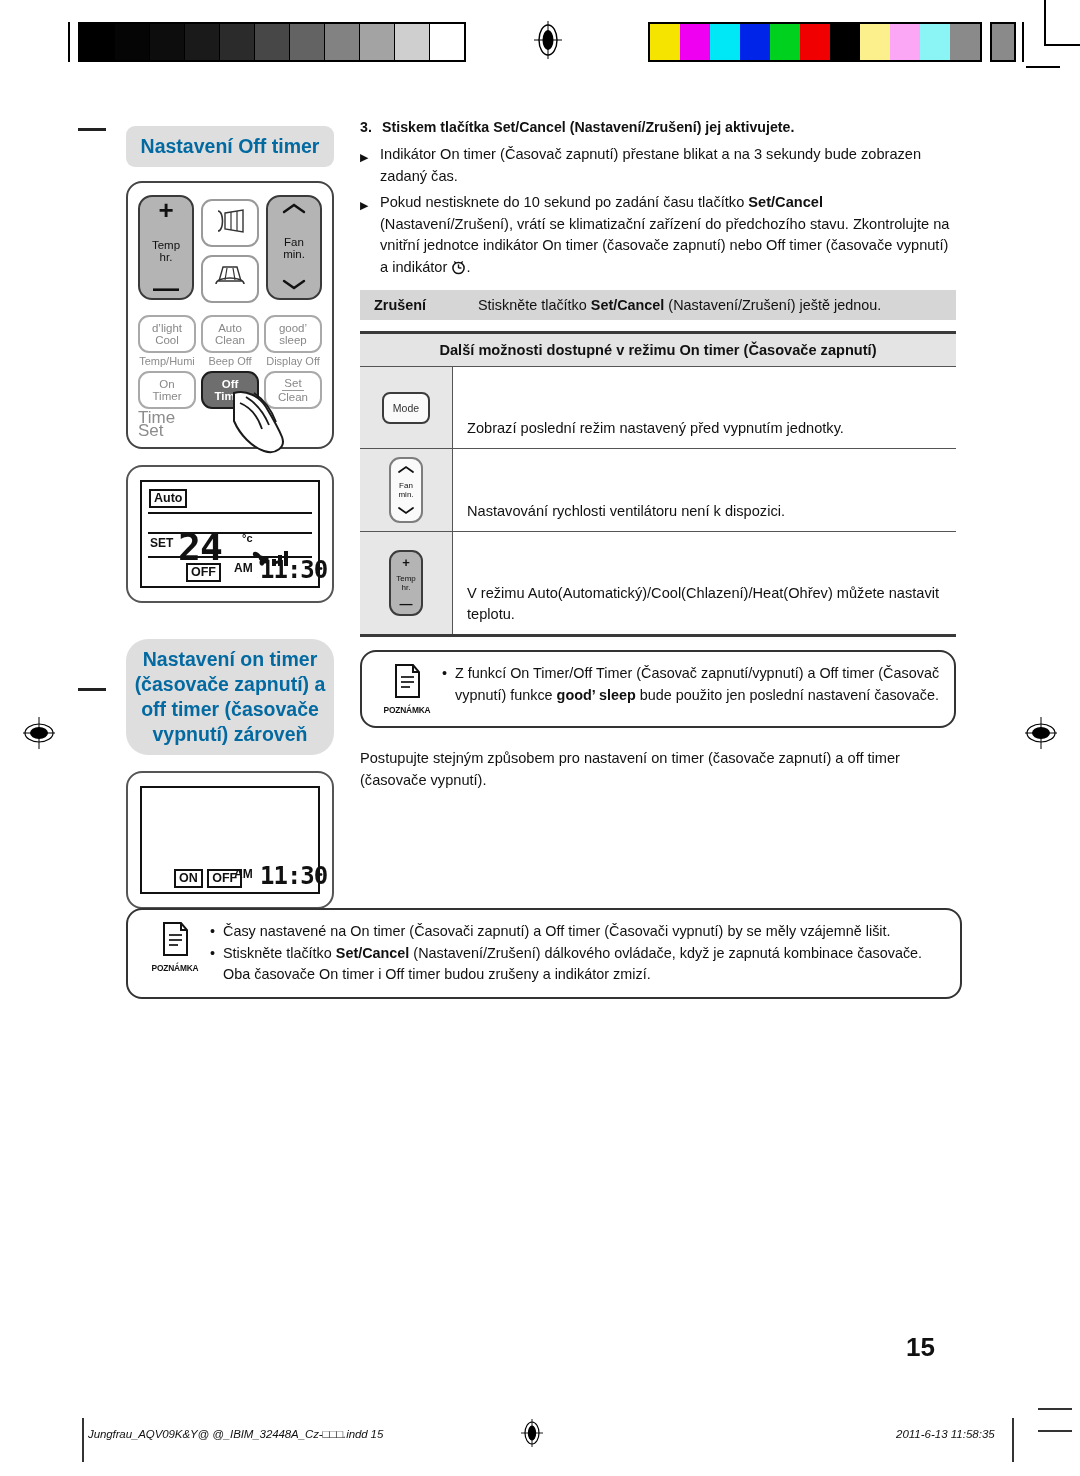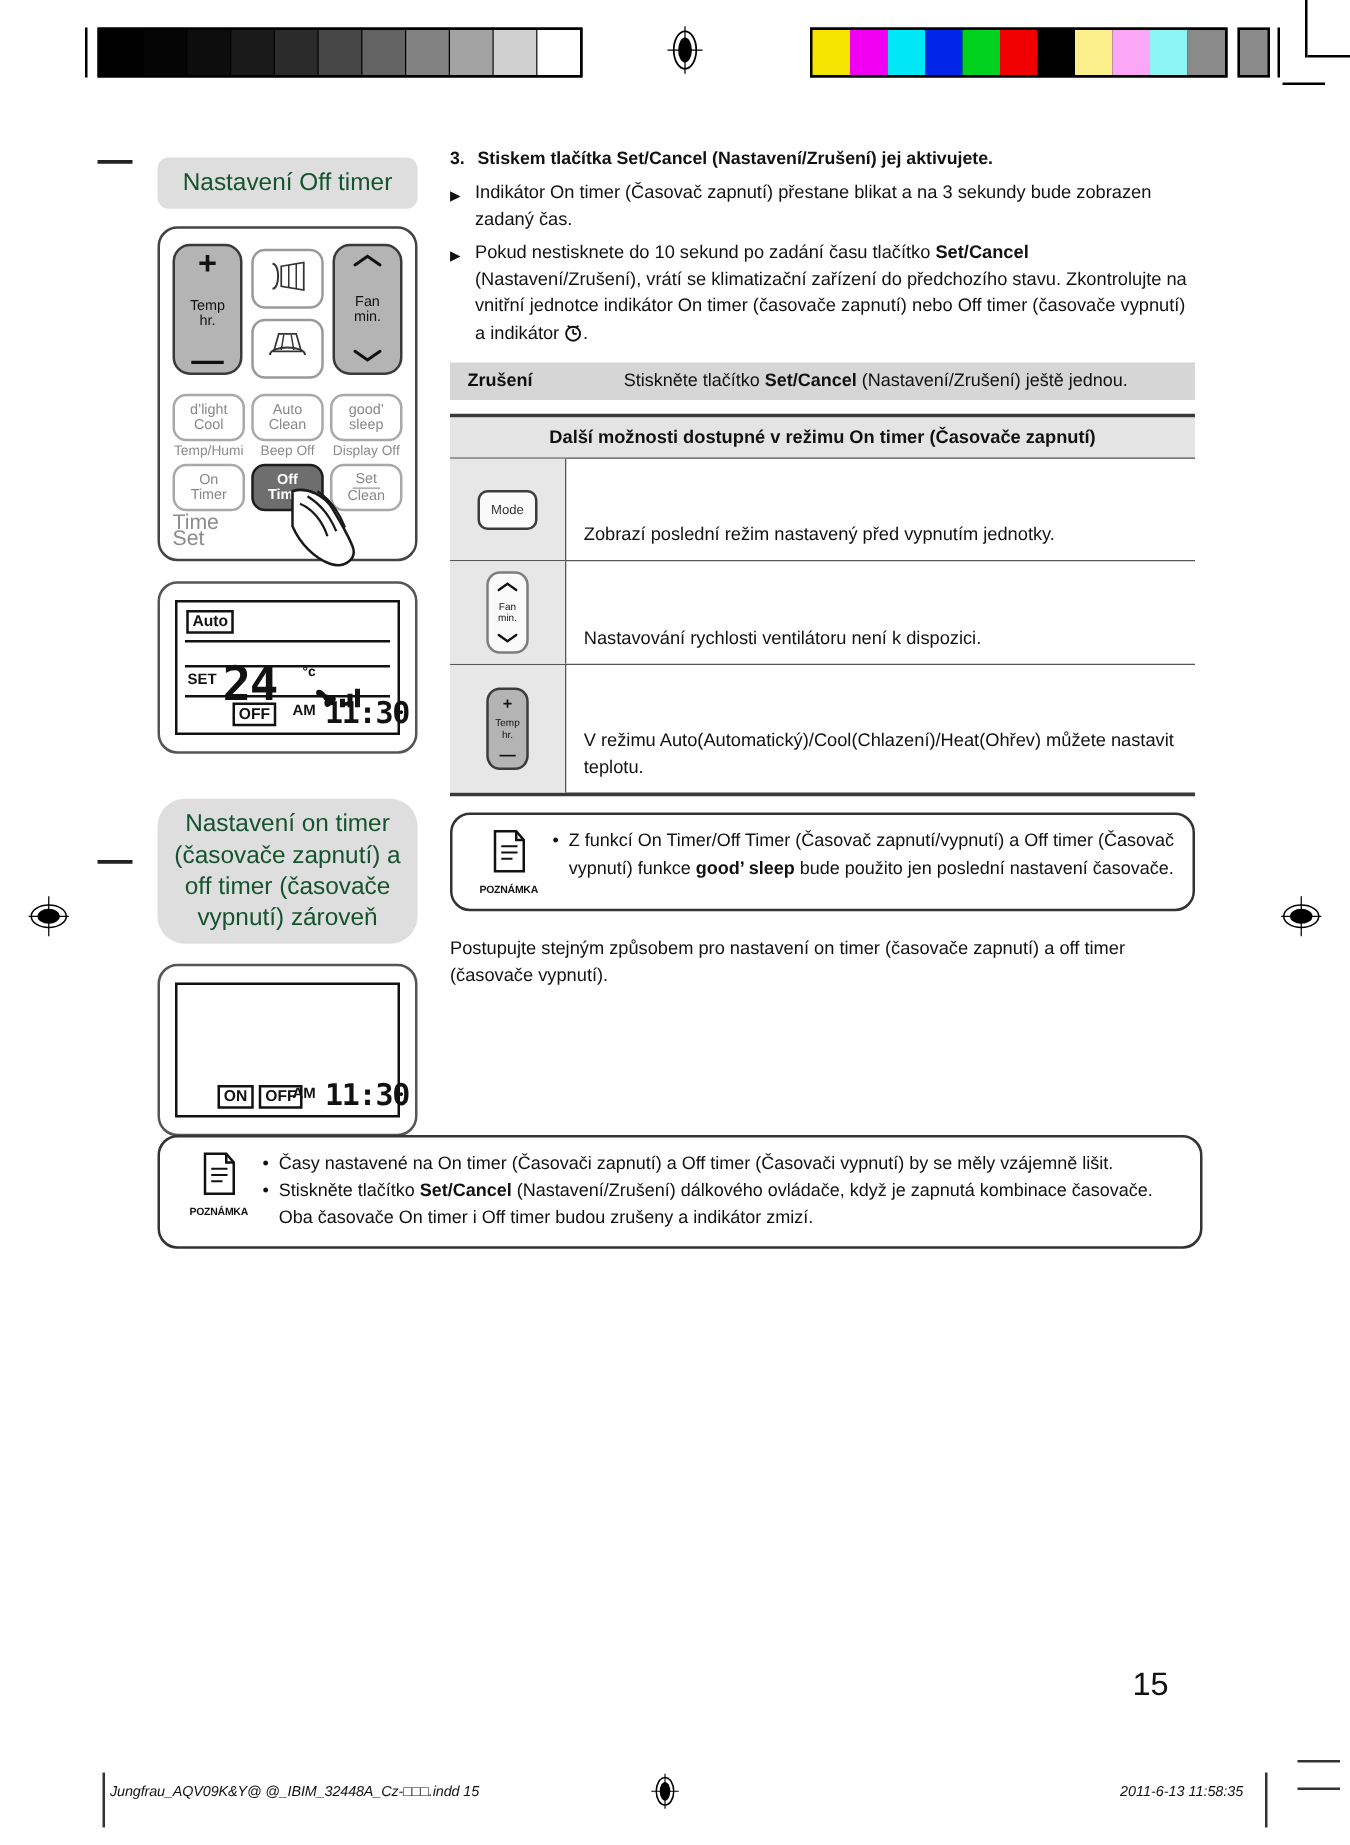--- a/index.html
+++ b/index.html
@@ -20,21 +20,21 @@
   
   .crop{position:absolute;background:#222;}
   .regmark{position:absolute;width:34px;height:34px;}
 
   
   #page{position:absolute;left:0;top:0;width:1080px;height:1476px;}
 
   .left-col{position:absolute;left:126px;top:126px;width:208px;}
 
   .section-title{background:#dedede;border-radius:9px;text-align:center;
-      font-weight:normal;font-size:19.5px;line-height:25px;padding:8px 6px;color:#14532d;}
+      font-weight:bold;font-size:19.5px;line-height:25px;padding:8px 6px;color:#0369a1;}
 
   .remote{margin-top:14px;border:2.5px solid #444;border-radius:16px;background:#fff;
       padding:12px 10px 10px 10px;}
   .remote-row1{display:flex;justify-content:space-between;align-items:flex-start;}
   .bigbtn{width:56px;height:105px;border:2.5px solid #3a3a3a;border-radius:14px;
       background:#b4b4b4;display:flex;flex-direction:column;align-items:center;
       justify-content:space-between;padding:5px 0;box-sizing:border-box;}
   .bigbtn .plus{font-size:26px;line-height:16px;font-weight:bold;color:#111;}
   .bigbtn .lbl{font-size:11.5px;line-height:12px;text-align:center;color:#111;}
   .bigbtn .minus{font-size:26px;line-height:10px;font-weight:bold;color:#111;}
@@ -68,21 +68,21 @@
   .right-col{position:absolute;left:360px;top:118px;width:596px;}
 
   .step{display:flex;font-size:14.2px;font-weight:bold;line-height:19px;}
   .step .num{width:22px;flex:none;}
   .bullets{margin-top:7px;}
   .bullet{display:flex;font-size:14.6px;line-height:21.5px;margin-bottom:5px;}
   .bullet .tri{width:20px;flex:none;font-size:11px;padding-top:3px;}
   .bullet .btxt{flex:1;}
 
   .cancel-row{display:flex;background:#d6d6d6;padding:7px 10px 7px 14px;margin-top:9px;
-      font-size:14.4px;align-items:center;gap:21px;}
+      font-size:14.4px;align-items:center;}
   .cancel-row .ck{width:104px;flex:none;font-weight:bold;}
 
   .opt-table{margin-top:11px;border-top:3px solid #3a3a3a;border-bottom:3px solid #3a3a3a;}
   .opt-head{background:#e4e4e4;text-align:center;font-weight:bold;font-size:14.6px;
       padding:8px 4px;border-bottom:1.5px solid #555;}
   .opt-row{display:flex;border-bottom:1.5px solid #555;min-height:62px;}
   .opt-row:last-child{border-bottom:none;}
   .opt-icon{width:92px;flex:none;background:#e7e7e7;border-right:1.5px solid #555;
       display:flex;align-items:center;justify-content:center;padding:8px 0;}
   .opt-txt{flex:1;display:flex;align-items:center;padding:9px 0 9px 14px;
@@ -103,21 +103,21 @@
   .note-body{flex:1;padding-left:4px;}
   .nline{display:flex;font-size:14.4px;line-height:21.5px;}
   .nline .dot{width:13px;flex:none;}
   .nline .ntxt{flex:1;}
 
   .para{margin-top:20px;font-size:14.6px;line-height:21.5px;}
 
   .note-wide{position:absolute;left:126px;top:908px;width:800px;
       border:2px solid #333;border-radius:16px;padding:11px 16px;display:flex;}
 
-  .pageno{position:absolute;left:906px;top:1332px;font-size:26px;font-weight:normal;}
+  .pageno{position:absolute;left:906px;top:1332px;font-size:26px;font-weight:bold;}
 
   .footer{position:absolute;left:0;top:1400px;width:1080px;height:76px;font-style:italic;}
   .footer .fl{position:absolute;left:88px;top:28px;font-size:11.5px;color:#111;
       font-family:"Liberation Sans", sans-serif;letter-spacing:-0.1px;}
   .footer .fr{position:absolute;left:872px;top:28px;font-size:11.5px;color:#111;margin-left:24px;}
   .footer .fc{position:absolute;left:517px;top:18px;width:30px;height:30px;}
   .footer-line{position:absolute;background:#333;}
 </style>
 </head>
 <body>

